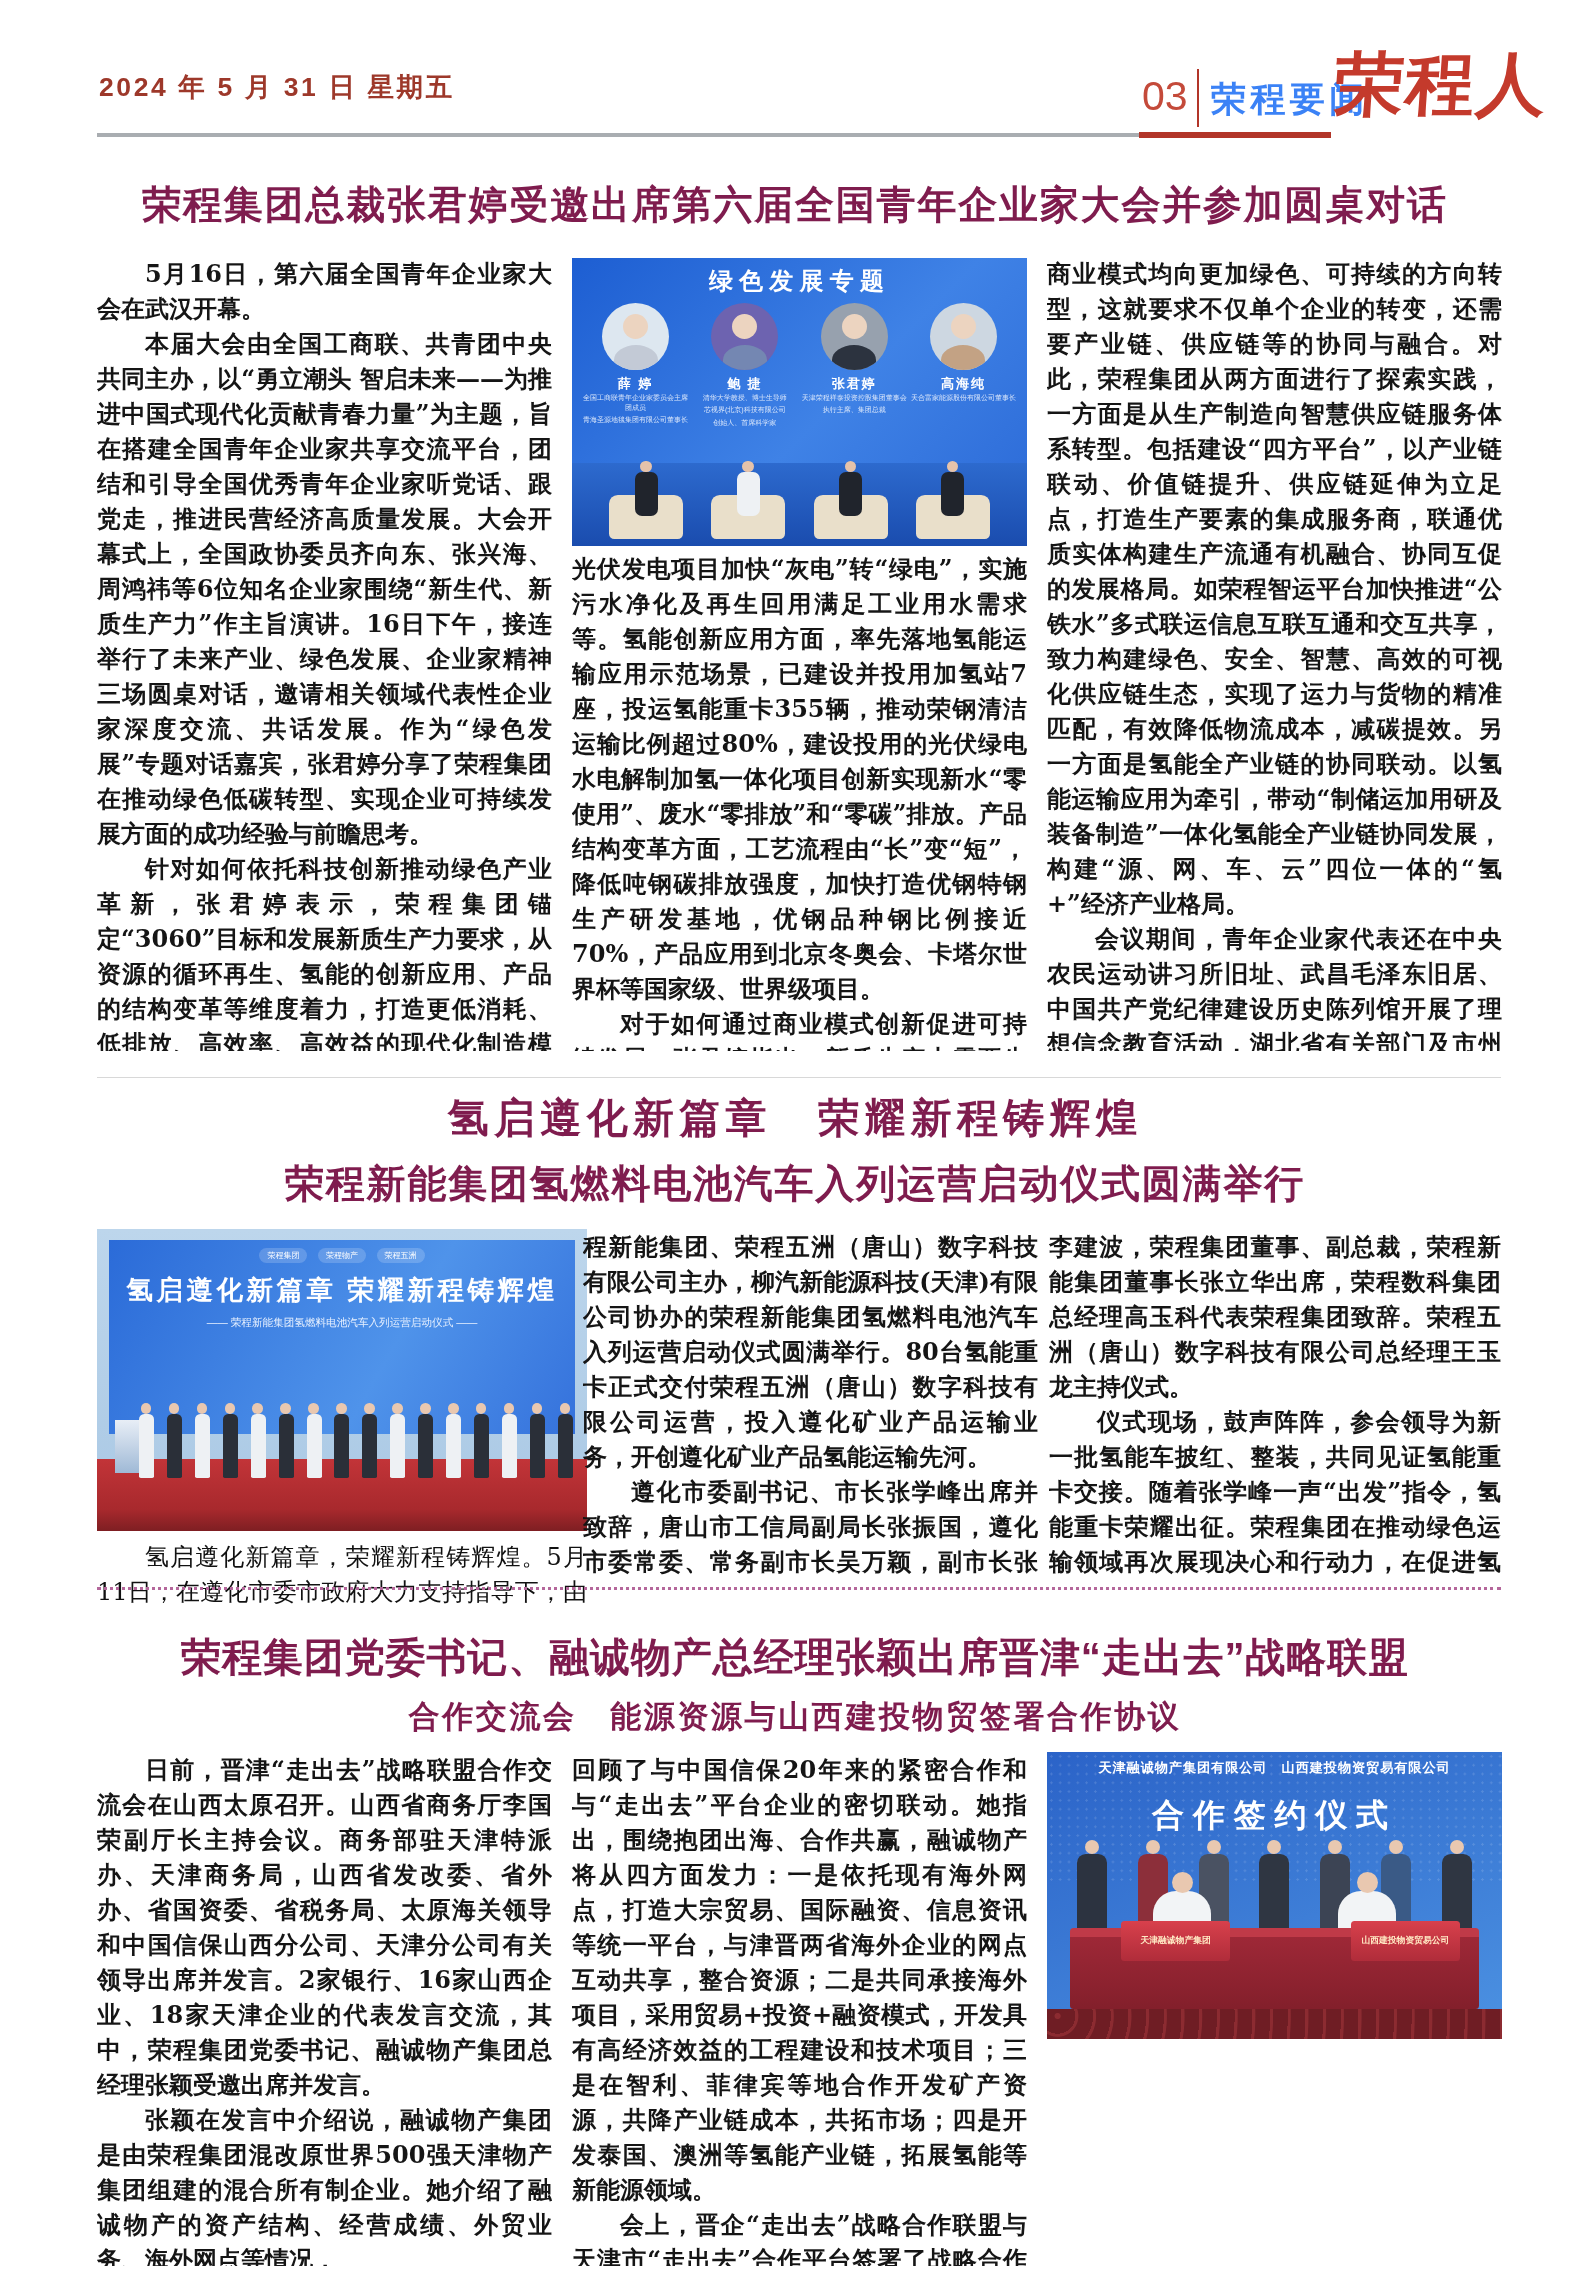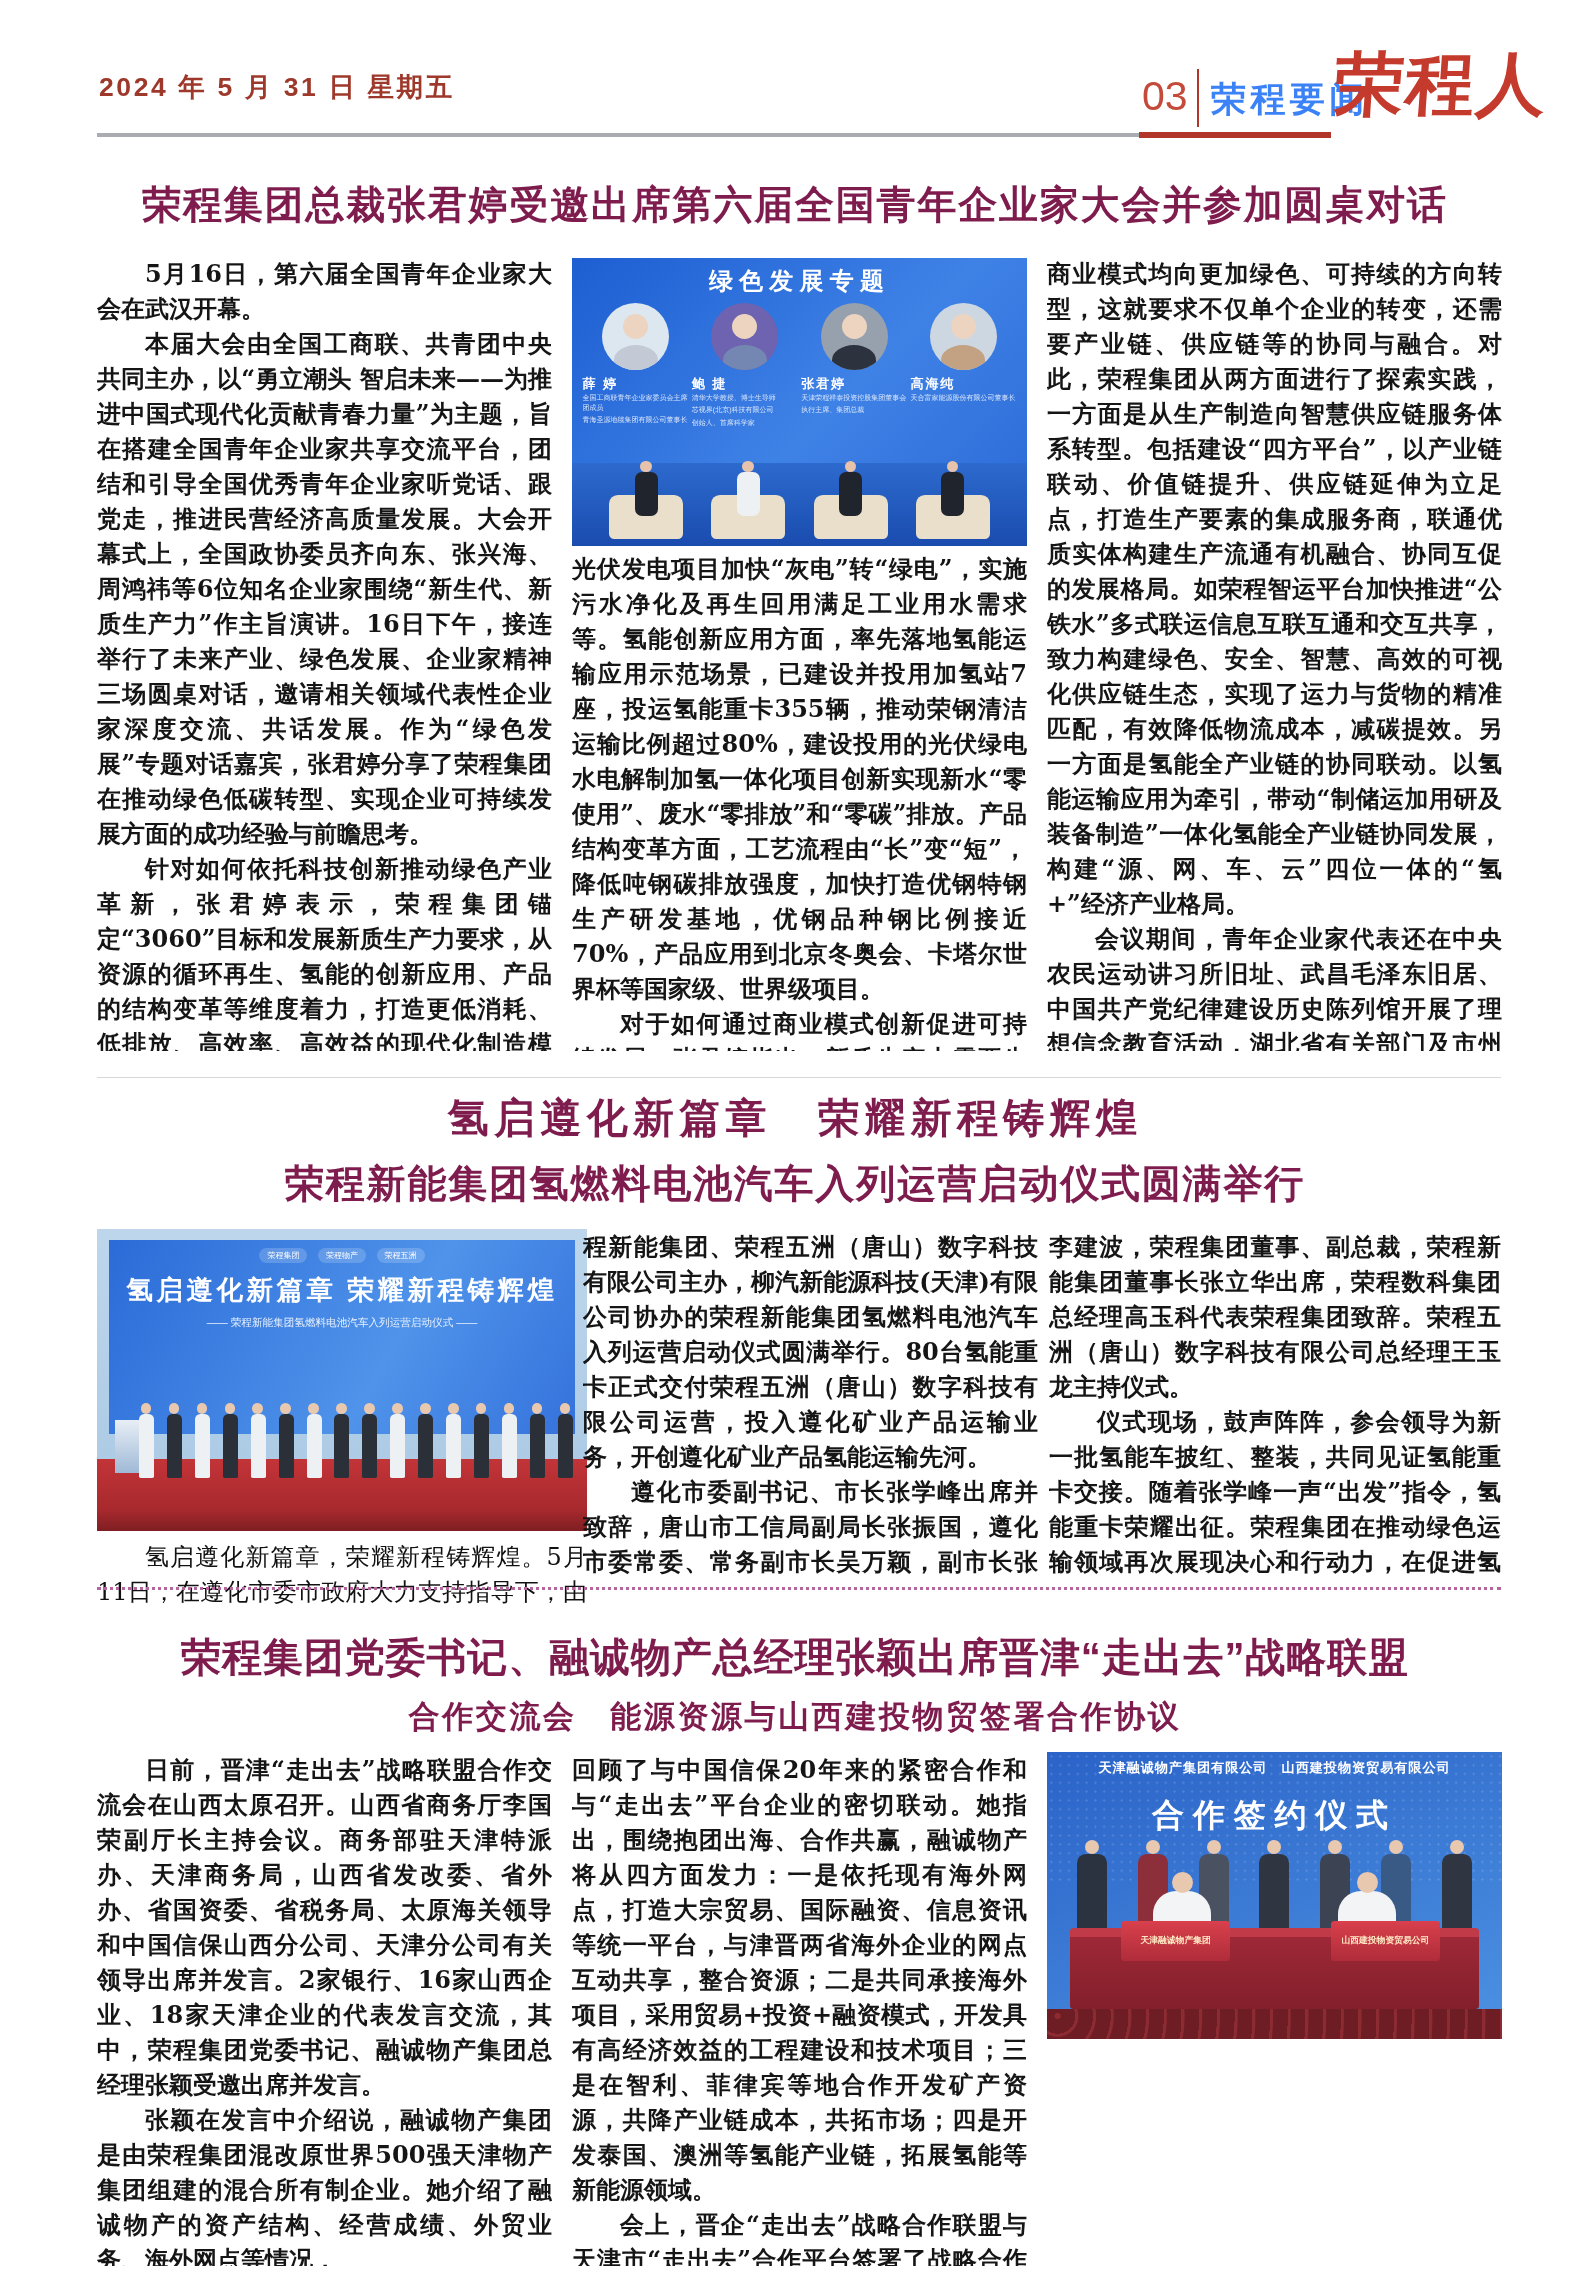--- a/index.html
+++ b/index.html
@@ -48,21 +48,21 @@
   
   .div1{position:absolute;left:97px;top:1077px;width:1404px;border-top:1.8px solid #d8d8d8;}
   .div2{position:absolute;left:97px;top:1587px;width:1404px;border-top:3.5px dotted #b4679b;}
 
   
   .photo1{position:absolute;left:572px;top:258px;width:455px;height:288px;overflow:hidden;
           background:linear-gradient(135deg,#1d5ed2,#3f82e6 55%,#2a68d6);}
   .ph1-title{margin-top:10.6px;text-align:center;font:bold 24px/1 "Liberation Sans",sans-serif;
              color:#fff;letter-spacing:6.2px;}
   .ph1-row{display:flex;justify-content:space-between;padding:0 10.6px;margin-top:10.6px;position:relative;z-index:2;}
-  .port{width:106px;text-align:left;}
+  .port{width:106px;text-align:center;}
   .circ{position:relative;width:67px;height:67px;border-radius:50%;overflow:hidden;margin:0 auto;background:#cfe0ef;}
   .circ::before{content:"";position:absolute;top:10.6px;left:21px;width:25px;height:25px;border-radius:50%;background:#ecd4c0;}
   .circ::after{content:"";position:absolute;bottom:-5.3px;left:11.5px;width:44px;height:30px;border-radius:50% 50% 0 0;background:#39404e;}
   .port:nth-child(1) .circ{background:#dde7f0;} .port:nth-child(1) .circ::after{background:#c3cad6;}
   .port:nth-child(2) .circ{background:#6d63b0;} .port:nth-child(2) .circ::after{background:#7487b2;}
   .port:nth-child(3) .circ{background:#97a1ae;} .port:nth-child(3) .circ::after{background:#2c333f;}
   .port:nth-child(4) .circ{background:#cdd7e1;} .port:nth-child(4) .circ::after{background:#c3a284;}
   .pname{font:bold 13.2px/1 "Liberation Sans",sans-serif;color:#fff;margin-top:7px;letter-spacing:1.8px;}
   .pdesc{font:7px/9.7px "Liberation Sans",sans-serif;color:#d9e6fb;margin-top:2.6px;min-height:9.7px;}
   .ph1-stage{position:absolute;left:0;right:0;bottom:0;height:76px;
@@ -112,21 +112,21 @@
   .signer{position:absolute;bottom:104px;width:58px;height:44px;background:#f2f4f6;
           border-radius:23px 23px 0 0;z-index:2;}
   .signer::before{content:"";position:absolute;top:-19.4px;left:18.5px;width:21px;height:21px;border-radius:50%;background:#e9c8b0;}
   .signer.sl{left:106px;} .signer.sr{right:106px;}
   .ph3-table{position:absolute;left:23px;right:23px;bottom:30px;height:81px;border-radius:3.5px;z-index:3;
              background:linear-gradient(180deg,#c03a48 0 8.8px,#9e2837 8.8px,#831f2b);}
   .tent{position:absolute;bottom:78px;width:104px;min-height:35px;z-index:4;
         background:linear-gradient(#d8404c,#b02c3a);border-radius:3.5px;color:#ffe9c4;
         font:bold 8.8px/11.5px "Liberation Sans",sans-serif;text-align:center;
         display:flex;align-items:center;justify-content:center;padding:2.6px;}
-  .tent.tl{left:74px;} .tent.tr{right:62px;}
+  .tent.tl{left:74px;} .tent.tr{right:42px;}
   .ph3-floor{position:absolute;left:0;right:0;bottom:0;height:30px;background:#6f1d24;z-index:5;
              background-image:repeating-radial-gradient(circle at 10.6px 7px,#8c2b31 0 2.6px,transparent 3.5px 17.7px);}
 </style>
 </head>
 <body>
 
 <div class="page">
 
   <div class="hdr-date">2024 年 5 月 31 日  星期五</div>
   <div class="hdr-num">03</div>

